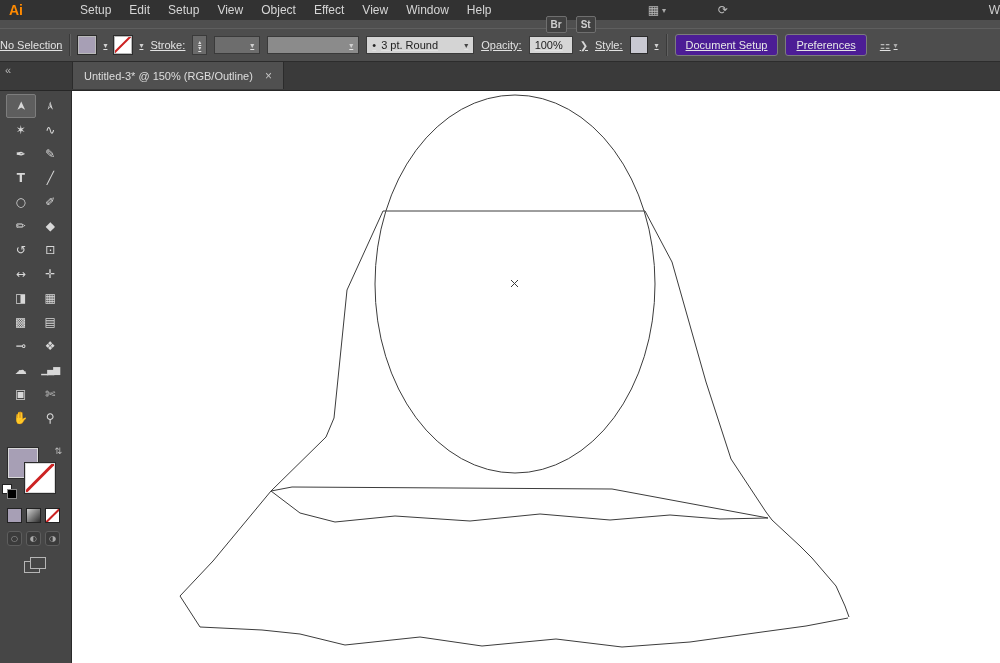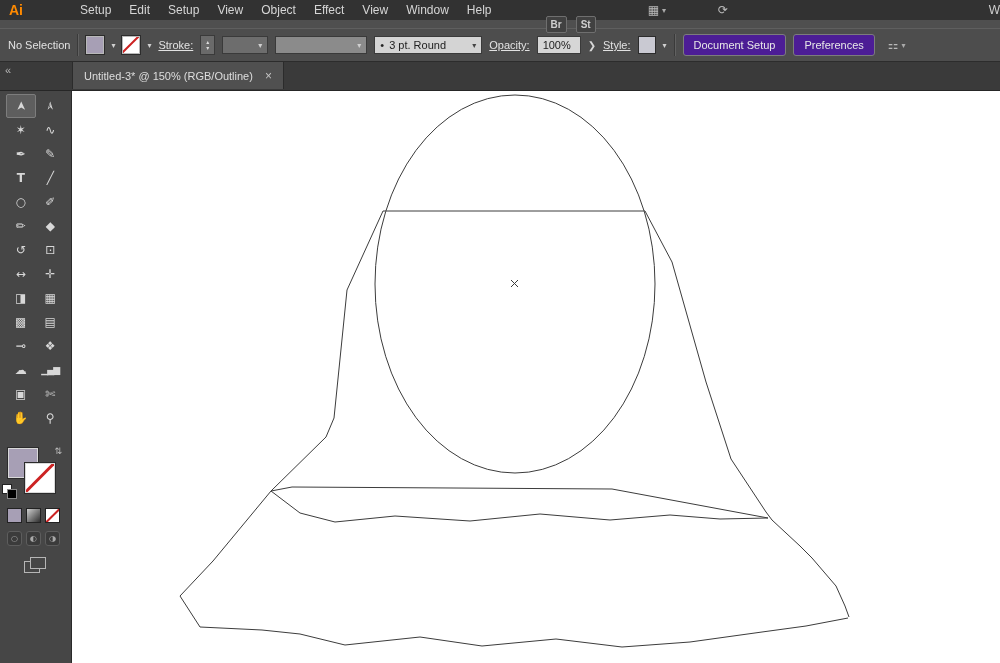--- a/index.html
+++ b/index.html
@@ -14,21 +14,21 @@
   .appbtn{border:1px solid #6f6f6f;background:#414141;color:#cfcfcf;font-size:10px;
           padding:2px 4px;border-radius:2px;margin-left:9px;font-weight:bold;}
   .mb-iconwrap{display:flex;align-items:center;gap:3px;margin-left:16px;color:#b9b9b9;}
   .mb-glyph{font-family:"DejaVu Sans",sans-serif;font-size:12px;}
   .mb-caret{font-size:8px;color:#aaa;font-family:"DejaVu Sans",sans-serif;}
   .menubar-right{margin-left:auto;padding-right:0;color:#cfcfcf;}
 
   
   .controlbar{position:absolute;top:28px;left:0;right:0;height:34px;background:#4d4d4d;
       border-top:1px solid #5f5f5f;border-bottom:1px solid #2c2c2c;box-sizing:border-box;
-      display:flex;align-items:center;gap:7px;padding:0 8px;font-size:11px;color:#e2e2e2;z-index:4;}
+      display:flex;align-items:center;gap:7px;padding:0 0;font-size:11px;color:#e2e2e2;z-index:4;text-decoration:underline;}
   .cb-sep{width:1px;height:22px;background:#3a3a3a;border-right:1px solid #616161;}
   .linklabel{text-decoration:underline;}
   .swatch{width:16px;height:16px;background:var(--fill);border:1px solid #b9b9b9;
           outline:1px solid #2c2c2c;}
   .none-swatch{width:16px;height:16px;background:#fff;border:1px solid #b9b9b9;
           outline:1px solid #2c2c2c;position:relative;overflow:hidden;}
   .none-swatch::after{content:"";position:absolute;left:-4px;right:-4px;top:6px;height:2px;
           background:var(--nonered);transform:rotate(-45deg);}
   .caret{font-size:8px;color:#d0d0d0;font-family:"DejaVu Sans",sans-serif;}
   .stepper{width:13px;height:18px;background:#6a6a6a;border:1px solid #3a3a3a;display:flex;

